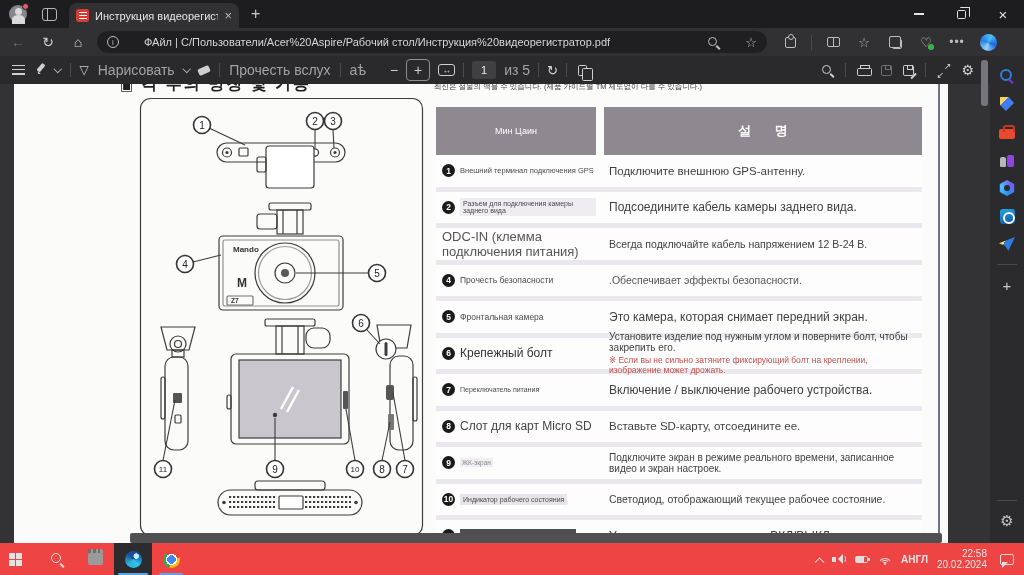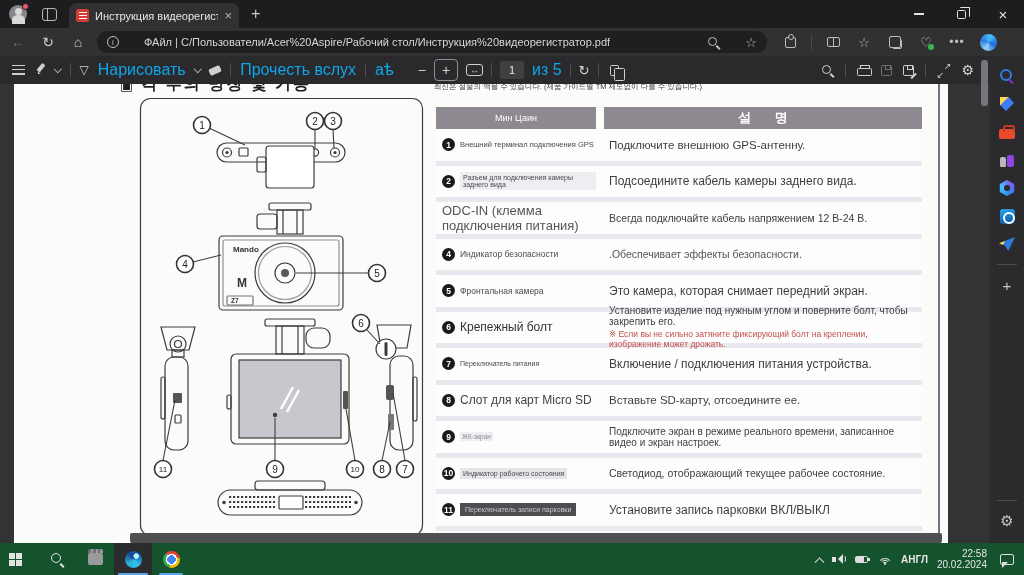--- a/index.html
+++ b/index.html
@@ -61,21 +61,21 @@
   .ic-more{font-size:12px;letter-spacing:1px}.ic-more::before{content:"•••"}
   .copilot{width:17px;height:17px;border-radius:50%;background:conic-gradient(from 20deg,#49c0f8,#1f66e0,#8fd3f8,#2a7de1,#49c0f8)}
 
   
   #pdfbar{position:absolute;top:56px;left:0;width:990px;height:28px;background:#2a2a2d;display:flex;align-items:center;color:#d2d2d2}
   .pgrp{display:flex;align-items:center;gap:9px}
   .pgrp.left{padding-left:12px}
   .pgrp.center{margin-left:24px;gap:8px}
   .pgrp.right{margin-left:auto;margin-right:16px;gap:11px}
   .sep{width:1px;height:14px;background:#4c4c4f}
-  .plabel{font-size:16px;color:#0ea5e9;white-space:nowrap}
+  .plabel{font-size:14px;color:#a3a3a3;white-space:nowrap}
   .ic-toc{width:13px;height:9.5px;background:repeating-linear-gradient(to bottom,#cfcfcf 0 1.4px,transparent 1.4px 4.1px)}
   .ic-pen{width:12px;height:12px;position:relative}
   .ic-pen::before{content:"";position:absolute;left:5px;top:-1px;width:3.5px;height:9px;background:#cfcfcf;border-radius:1px;transform:rotate(40deg)}
   .ic-pen::after{content:"";position:absolute;left:1.5px;top:7.5px;border:2.6px solid transparent;border-top-color:#cfcfcf;transform:rotate(40deg)}
   .chev{width:5.5px;height:5.5px;border-right:1.3px solid #bdbdbd;border-bottom:1.3px solid #bdbdbd;transform:rotate(45deg);margin-top:-3px}
   .ic-nib{font-size:12px}.ic-nib::before{content:"▽"}
   .ic-eraser{width:12px;height:7px;background:#cfcfcf;border-radius:2px;transform:rotate(-24deg)}
   .ic-minus{font-size:14px}.ic-minus::before{content:"−"}
   .plus-box{width:24px;height:22px;border:1px solid #8f8f93;border-radius:4px;display:flex;align-items:center;justify-content:center;font-size:14px}
   .plus-box::before{content:"+"}
@@ -116,21 +116,21 @@
   .ln{stroke:#3c3c3c;stroke-width:1.2;fill:none}
   .lnf{stroke:#3c3c3c;stroke-width:1.2;fill:#fff}
   .lead{stroke:#3c3c3c;stroke-width:1.1}
   .co{fill:#fff;stroke:#333;stroke-width:1.6}
   .cot{font-size:10px;fill:#222;text-anchor:middle;font-family:"Liberation Sans","DejaVu Sans",sans-serif}
   .cot2{font-size:8px}
   .dtxt{fill:#333;text-anchor:start;font-family:"Liberation Sans","DejaVu Sans",sans-serif}
 
   
   #ptable{position:absolute;left:422px;top:23px;width:486px}
-  .thead{display:flex;gap:8px;height:22px}
+  .thead{display:flex;gap:8px;height:48px}
   .th{background:#8e8890;color:#fff;display:flex;align-items:center;justify-content:center}
   .th-name{width:160px;font-size:9px}
   .th-desc{flex:1;font-size:13px;font-weight:bold;letter-spacing:10px;padding-left:10px}
   .trow{display:flex;height:36.5px;border-bottom:5px solid #eae7ee;background:#fdfdfe}
   .tcell-l{width:160px;display:flex;align-items:center;padding-left:6px;gap:5px;flex:none}
   .tcell-r{flex:1;display:flex;flex-direction:column;justify-content:center;padding-left:13px}
   .badge{min-width:13px;height:13px;border-radius:50%;background:#1a1a1a;color:#fff;font-size:8.5px;font-weight:bold;display:flex;align-items:center;justify-content:center;flex:none}
   .badge:empty{display:none}
   .lbl{color:#4a4a4a}
   .desc{color:#3f3f3f;font-size:11.5px}
@@ -168,21 +168,21 @@
   .sb-m365::before{content:"";position:absolute;left:5px;top:5px;width:6px;height:6px;border-radius:50%;background:#2b2b2e}
   .sb-outlook{width:15px;height:15px;border-radius:3px;background:linear-gradient(160deg,#28a8ea,#0a4f9e);position:relative}
   .sb-outlook::before{content:"";position:absolute;left:3px;top:3.5px;width:8px;height:8px;border:2.4px solid #fff;border-radius:50%}
   .sb-drop{width:16px;height:14px;background:linear-gradient(120deg,#ffd95e 35%,#2f7de1 35%);clip-path:polygon(0 45%,100% 0,58% 100%,38% 62%)}
   .sb-div{width:20px;height:1px;background:#4a4a4d;margin:6px 0;flex:none}
   .sb-plus{color:#c8c8c8;font-size:15px}.sb-plus::before{content:"+"}
   .sb-gear{color:#c4c4c4;font-size:15px}.sb-gear::before{content:"⚙"}
   .sb-spacer{flex:1}
 
   
-  #taskbar{position:absolute;bottom:0;left:0;width:1024px;height:32px;background:#14532d;display:flex;align-items:center}
+  #taskbar{position:absolute;bottom:0;left:0;width:1024px;height:32px;background:#ef4444;display:flex;align-items:center}
   .tb-tile{width:38px;height:32px;display:flex;align-items:center;justify-content:center;position:relative;flex:none}
   .tb-tile.active{background:#2c2c2e}
   .underline{position:absolute;bottom:0;left:50%;transform:translateX(-50%);height:2.5px;border-radius:2px;background:#5aa7e8}
   .u-edge{width:30px}.u-chrome{width:24px}
   .start{width:6px;height:6px;background:#e3e3e3;box-shadow:7px 0 #e3e3e3,0 7px #e3e3e3,7px 7px #e3e3e3;margin:-7px 7px 0 -7px}
   .tb-search{width:14px;height:14px;position:relative;color:#e3e3e3}
   .tb-search::before{content:"";position:absolute;left:1px;top:1px;width:8px;height:8px;border:1.6px solid currentColor;border-radius:50%}
   .tb-search::after{content:"";position:absolute;left:10.5px;top:10.5px;width:4.5px;height:1.6px;background:currentColor;transform:rotate(45deg);transform-origin:0 0}
   .media{width:15px;height:12px;background:#9a9a9a;border-radius:2px;position:relative}
   .media::before{content:"";position:absolute;top:-4px;left:0;width:100%;height:4px;border-radius:2px 2px 0 0;
@@ -484,21 +484,21 @@
               <div class="tcell-l">
                 <span class="lbl">ODC-IN (клемма подключения питания)</span>
               </div>
               <div class="tcell-r">
                 <div class="desc">Всегда подключайте кабель напряжением 12 В-24 В.</div>
               </div>
             </div>
             <div class="trow r4">
               <div class="tcell-l">
                 <span class="badge">4</span>
-                <span class="lbl">Индикатор безопасности</span>
+                <span class="lbl">Прочесть безопасности</span>
               </div>
               <div class="tcell-r">
                 <div class="desc">.Обеспечивает эффекты безопасности.</div>
               </div>
             </div>
             <div class="trow r5">
               <div class="tcell-l">
                 <span class="badge">5</span>
                 <span class="lbl">Фронтальная камера</span>
               </div>
@@ -515,21 +515,21 @@
                 <div class="desc">Установите изделие под нужным углом и поверните болт, чтобы закрепить его.</div>
                 <div class="note">※ Если вы не сильно затяните фиксирующий болт на креплении, изображение может дрожать.</div>
               </div>
             </div>
             <div class="trow r7">
               <div class="tcell-l">
                 <span class="badge">7</span>
                 <span class="lbl">Переключатель питания</span>
               </div>
               <div class="tcell-r">
-                <div class="desc">Включение / подключения питания устройства.</div>
+                <div class="desc">Включение / выключение рабочего устройства.</div>
               </div>
             </div>
             <div class="trow r8">
               <div class="tcell-l">
                 <span class="badge">8</span>
                 <span class="lbl">Слот для карт Micro SD</span>
               </div>
               <div class="tcell-r">
                 <div class="desc">Вставьте SD-карту, отсоедините ее.</div>
               </div>

